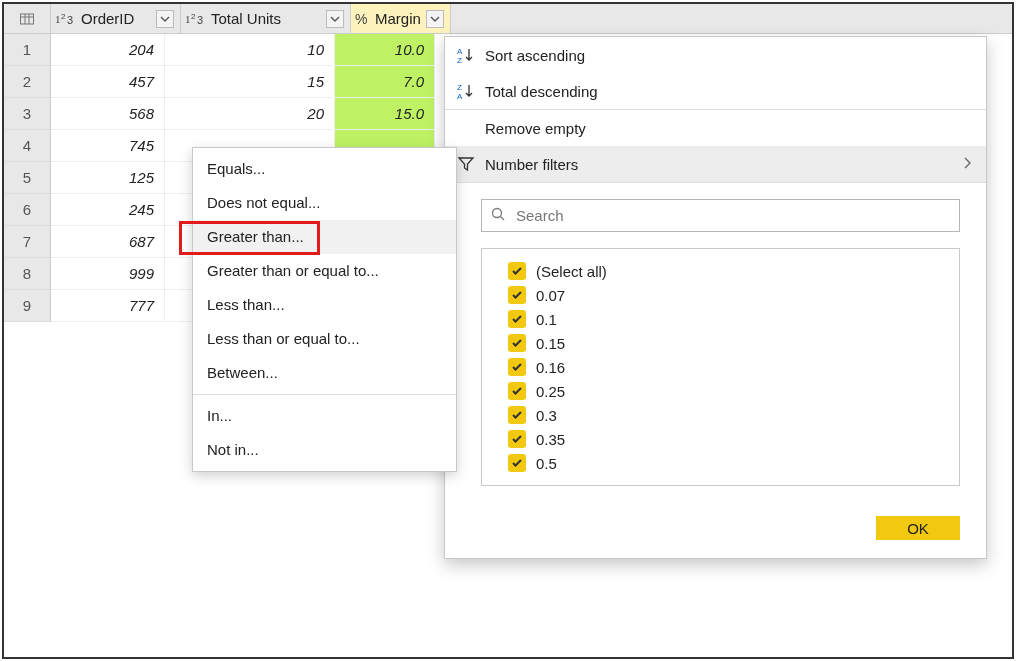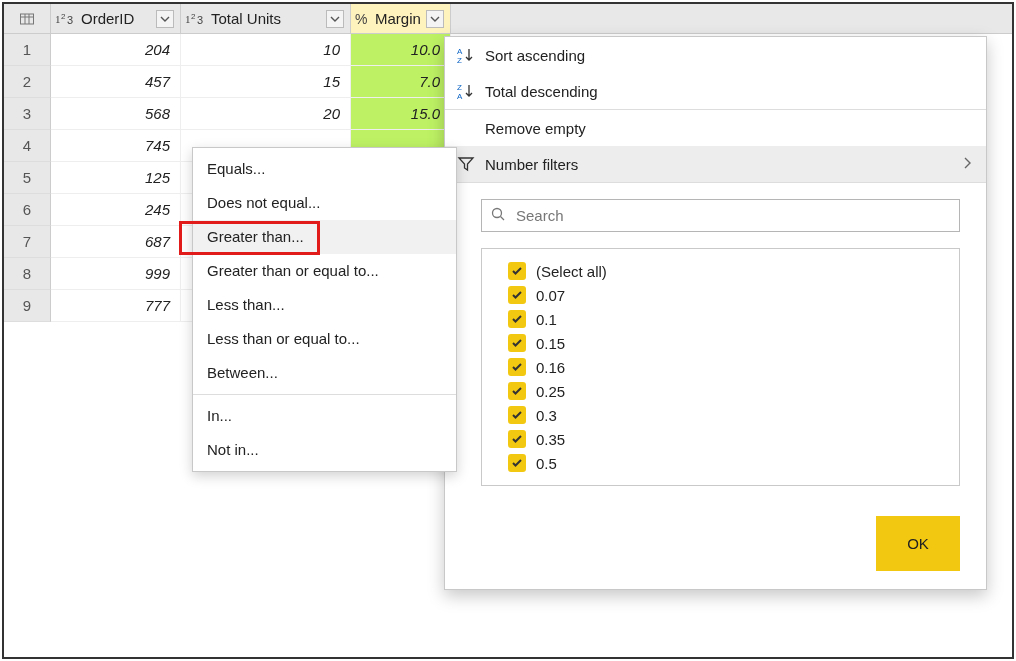--- a/index.html
+++ b/index.html
@@ -76,21 +76,21 @@
     display: flex; align-items: center; justify-content: center;
     color: #555;
   }
   .cell {
     border-right: 1px solid #eee;
     border-bottom: 1px solid #eee;
     display: flex; align-items: center; justify-content: flex-end;
     padding: 0 10px;
     font-style: italic;
   }
-  .cell.c1 { width: 130px; }
+  .cell.c1 { width: 114px; }
   .cell.c2 { width: 170px; }
   .cell.c3 { width: 100px; background: #bef264; }
 
   
   .submenu {
     position: absolute;
     left: 188px;
     top: 143px;
     width: 265px;
     background: #fff;
@@ -175,21 +175,21 @@
   .chk-label { }
 
   
   .btn-row {
     display:flex; justify-content:flex-end;
     padding: 30px 26px 0 0;
     gap: 12px;
   }
   .btn {
     min-width: 84px;
-    height: 55px;
+    height: 24px;
     display:flex; align-items:center; justify-content:center;
     border: 1px solid #b5b5b5;
     background:#fff;
     font-size: 15px;
     cursor: default;
   }
   .btn.primary {
     background: #f2c811;
     border-color: #f2c811;
     color: #222;

